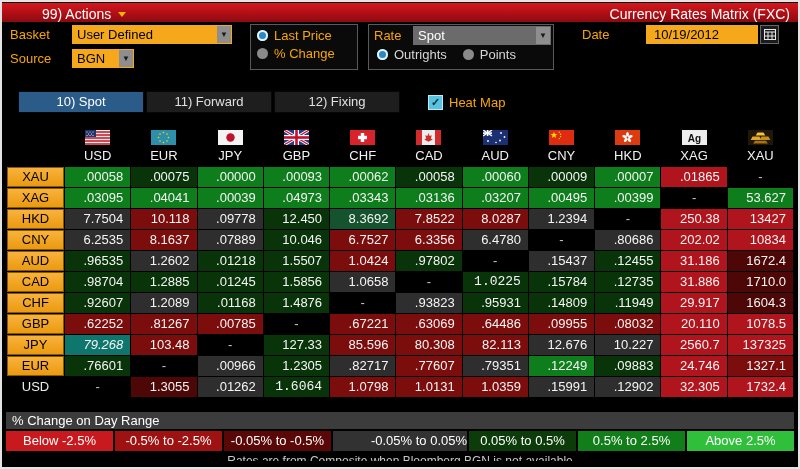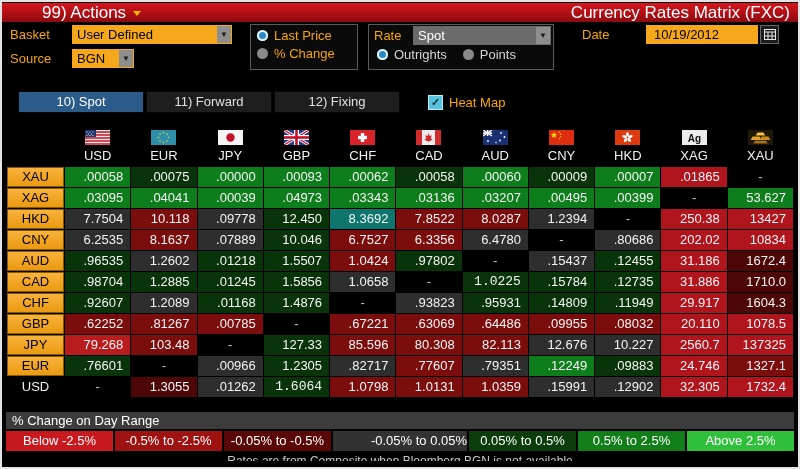--- a/index.html
+++ b/index.html
@@ -1,20 +1,20 @@
 <!DOCTYPE html>
 <html><head>
 <meta charset="utf-8">
 <style>
   html,body{margin:0;padding:0;background:#6e6e6e;}
   .app{position:relative;width:800px;height:469px;box-sizing:border-box;background:#000;
        border:2px solid #e4e4e4;overflow:hidden;font-family:"Liberation Sans",sans-serif;}
   
   .titlebar{height:19px;margin-top:1px;background:linear-gradient(#d8161d,#8c0a10);
-            display:flex;align-items:flex-start;color:#fff;font-size:17px;}
+            display:flex;align-items:flex-end;color:#fff;font-size:14px;}
   .actions{margin-left:40px;display:flex;align-items:center;gap:7px;cursor:pointer;}
   .caret{width:0;height:0;border-left:4px solid transparent;border-right:4px solid transparent;border-top:5px solid #ffb400;}
   .wtitle{margin-left:auto;margin-right:8px;}
   
   .controls{position:relative;height:66px;font-size:13px;}
   .clabel{position:absolute;color:#f7a600;}
   .dd{position:absolute;background:#f5a81c;color:#000;height:19px;line-height:19px;
       padding-left:5px;box-sizing:border-box;cursor:pointer;}
   .dd .arrow{position:absolute;right:1px;top:1px;bottom:1px;width:14px;background:#8e8e8e;
              color:#1a1a1a;font-size:8px;line-height:17px;text-align:center;}
@@ -288,21 +288,21 @@
         <div class="cell" style="background: rgb(13, 126, 27);">.03207</div>
         <div class="cell" style="background: rgb(13, 126, 27);">.00495</div>
         <div class="cell" style="background: rgb(13, 126, 27);">.00399</div>
         <div class="cell dash" style="background: rgb(0, 0, 0);">-</div>
         <div class="cell" style="background: rgb(13, 126, 27);">53.627</div>
         <div class="rlab">HKD</div>
         <div class="cell" style="background: rgb(46, 46, 46);">7.7504</div>
         <div class="cell" style="background: rgb(124, 13, 13);">10.118</div>
         <div class="cell" style="background: rgb(46, 46, 46);">.09778</div>
         <div class="cell" style="background: rgb(9, 51, 9);">12.450</div>
-        <div class="cell" style="background: #0f766e;">8.3692</div>
+        <div class="cell" style="background: #14532d;">8.3692</div>
         <div class="cell" style="background: rgb(124, 13, 13);">7.8522</div>
         <div class="cell" style="background: rgb(124, 13, 13);">8.0287</div>
         <div class="cell" style="background: rgb(46, 46, 46);">1.2394</div>
         <div class="cell dash" style="background: rgb(0, 0, 0);">-</div>
         <div class="cell" style="background: rgb(176, 20, 28);">250.38</div>
         <div class="cell" style="background: rgb(176, 20, 28);">13427</div>
         <div class="rlab">CNY</div>
         <div class="cell" style="background: rgb(46, 46, 46);">6.2535</div>
         <div class="cell" style="background: rgb(124, 13, 13);">8.1637</div>
         <div class="cell" style="background: rgb(46, 46, 46);">.07889</div>
@@ -356,21 +356,21 @@
         <div class="cell" style="background: rgb(124, 13, 13);">.00785</div>
         <div class="cell dash" style="background: rgb(0, 0, 0);">-</div>
         <div class="cell" style="background: rgb(124, 13, 13);">.67221</div>
         <div class="cell" style="background: rgb(124, 13, 13);">.63069</div>
         <div class="cell" style="background: rgb(124, 13, 13);">.64486</div>
         <div class="cell" style="background: rgb(124, 13, 13);">.09955</div>
         <div class="cell" style="background: rgb(124, 13, 13);">.08032</div>
         <div class="cell" style="background: rgb(176, 20, 28);">20.110</div>
         <div class="cell" style="background: rgb(176, 20, 28);">1078.5</div>
         <div class="rlab">JPY</div>
-        <div class="cell" style="background: #b91c1c;">79.268</div>
+        <div class="cell" style="background: #0f766e; font-style: italic;">79.268</div>
         <div class="cell" style="background: rgb(124, 13, 13);">103.48</div>
         <div class="cell dash" style="background: rgb(0, 0, 0);">-</div>
         <div class="cell" style="background: rgb(9, 51, 9);">127.33</div>
         <div class="cell" style="background: rgb(124, 13, 13);">85.596</div>
         <div class="cell" style="background: rgb(124, 13, 13);">80.308</div>
         <div class="cell" style="background: rgb(124, 13, 13);">82.113</div>
         <div class="cell" style="background: rgb(46, 46, 46);">12.676</div>
         <div class="cell" style="background: rgb(46, 46, 46);">10.227</div>
         <div class="cell" style="background: rgb(176, 20, 28);">2560.7</div>
         <div class="cell" style="background: rgb(176, 20, 28);">137325</div>

